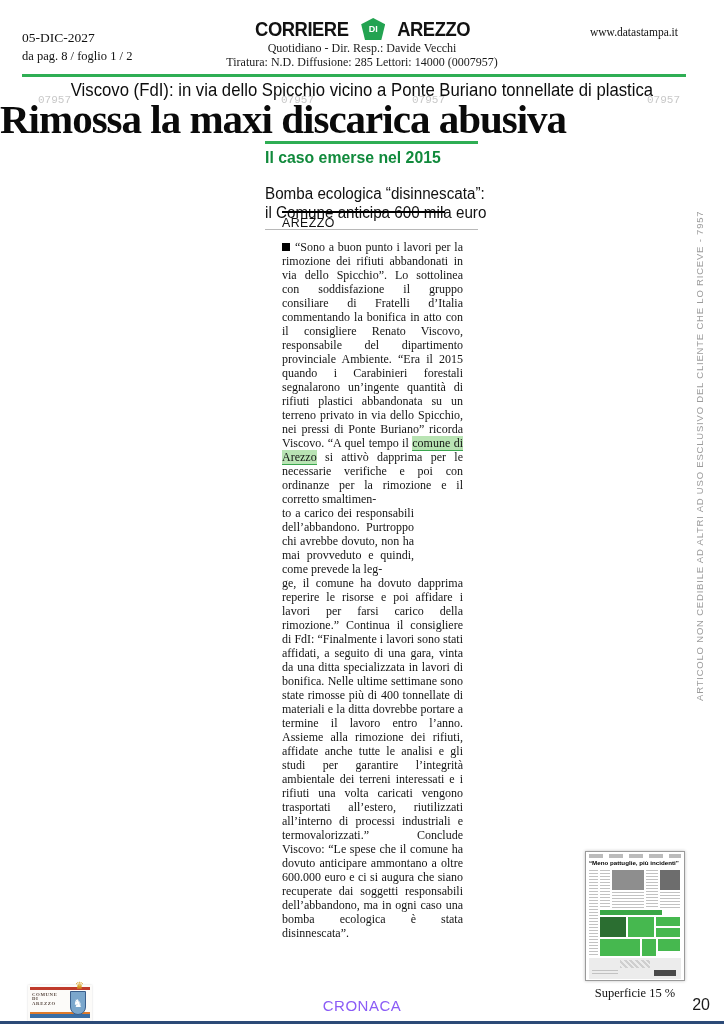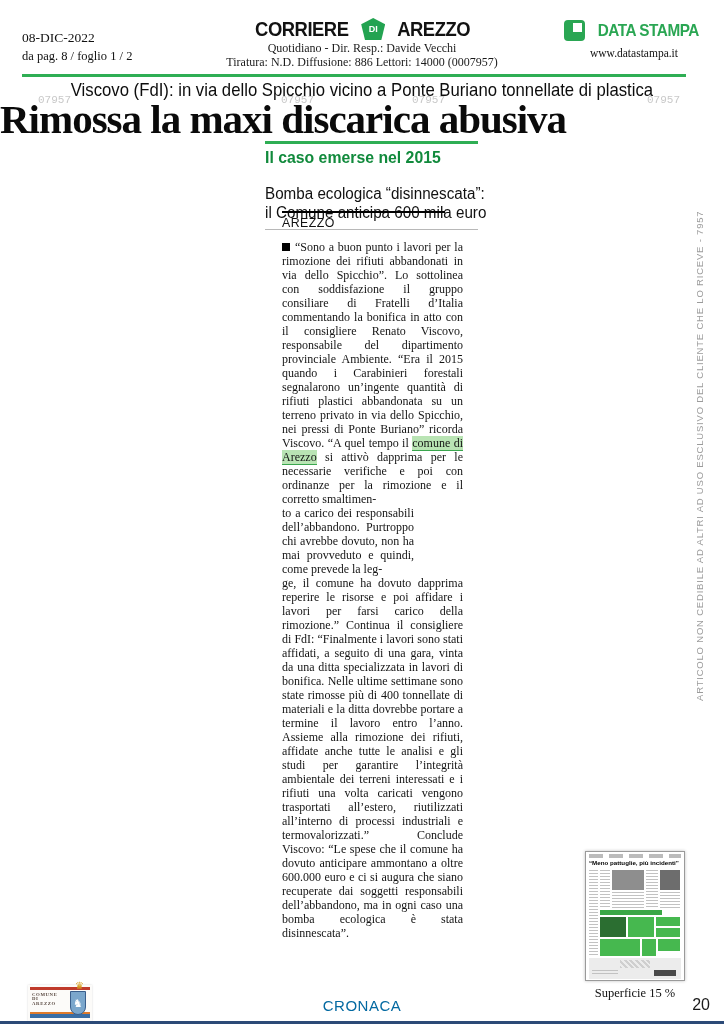--- a/index.html
+++ b/index.html
@@ -82,21 +82,21 @@
   .t-g4 { left:14px; top:87px; width:40px; height:17px; background:#46b84f; }
   .t-g5 { left:56px; top:87px; width:14px; height:17px; background:#46b84f; }
   .t-g6 { left:72px; top:87px; width:22px; height:12px; background:#46b84f; }
   .t-ad { left:3px; top:106px; width:92px; height:21px; background:#ececec; }
   .t-ad-logo { left:34px; top:108px; width:30px; height:8px; background:repeating-linear-gradient(45deg,#cfcfcf 0,#cfcfcf 2px,transparent 2px,transparent 4px); }
   .t-ad-text { left:6px; top:118px; width:26px; height:6px; }
   .t-ad-btn { left:68px; top:118px; width:22px; height:6px; background:#4a4a4a; }
   .thumb-caption { position:absolute; left:570px; top:986px; width:130px; text-align:center; font-size:12.5px;font-family:Liberation Serif, serif; }
   
   .section-label { position:absolute; left:0; top:997px; width:724px; text-align:center;
-    font-family:"Liberation Sans", sans-serif; font-size:15px; letter-spacing:.5px; color:#0369a1; }
+    font-family:"Liberation Sans", sans-serif; font-size:15px; letter-spacing:.5px; color:#8b5cf6; }
   .page-num { position:absolute; right:14px; top:996px; font-family:"Liberation Sans", sans-serif; font-size:16px; color:#1a1a1a; }
   
   .stamp { position:absolute; left:28px; top:985px; width:64px; height:36px; background:#fcfbf9;
     box-shadow:0 0 2px rgba(0,0,0,.15); }
   .stamp .bar-top { position:absolute; left:2px; top:2px; right:2px; height:3px; background:#bf3a2b; }
   .stamp .bar-or { position:absolute; left:2px; bottom:7px; right:2px; height:2px; background:#e07b2a; }
   .stamp .bar-bot { position:absolute; left:2px; bottom:3px; right:2px; height:4px; background:#3a6ea5; }
   .stamp-text { position:absolute; left:4px; top:7px; width:60px; font-size:8px; line-height:8px;
     letter-spacing:1px; color:#5a4a42; transform:scale(.6); transform-origin:left top; font-weight:700; }
   .crown { position:absolute; right:8px; top:-4px; font-size:10px; color:#d7a021; line-height:10px; }
@@ -104,41 +104,37 @@
     border:1px solid #3a5f8c; border-radius:0 0 8px 8px; display:flex; align-items:center; justify-content:center; }
   .shield span { color:#fff; font-size:11px; line-height:11px; }
   .bottom-bar { position:absolute; left:0; bottom:0; width:724px; height:3px; background:#2c4a77; }
 </style>
 </head>
 <body>
 
 <div class="page">
 
   <div class="hdr-left">
-    <div class="hdr-date">08-DIC-2022</div>
+    <div class="hdr-date">05-DIC-2027</div>
     <div class="hdr-pageinfo">da pag. 8 /    foglio 1 / 2</div>
   </div>
 
   <div class="hdr-center">
     <div class="logo-row">
       <span class="logo-word">CORRIERE</span>
       <span class="di-badge">
           <span>DI</span>
         </span>
       <span class="logo-word">AREZZO</span>
     </div>
     <div class="pub-line">Quotidiano  -  Dir. Resp.:  Davide Vecchi</div>
-    <div class="pub-line">Tiratura: N.D. Diffusione: 886 Lettori: 14000 (0007957)</div>
+    <div class="pub-line">Tiratura: N.D. Diffusione: 285 Lettori: 14000 (0007957)</div>
   </div>
 
   <div class="hdr-right">
-    <div class="ds-row">
-      <span class="ds-icon"></span>
-      <span class="ds-name">DATA STAMPA</span>
-    </div>
     <div class="ds-site">www.datastampa.it</div>
   </div>
 
   <div class="green-rule"></div>
 
   <div class="kicker"><span>Viscovo (FdI): in via dello Spicchio vicino a Ponte Buriano tonnellate di plastica</span></div>
   <span class="wm wm1">07957</span>
   <span class="wm wm2">07957</span>
   <span class="wm wm3">07957</span>
   <span class="wm wm4">07957</span>

